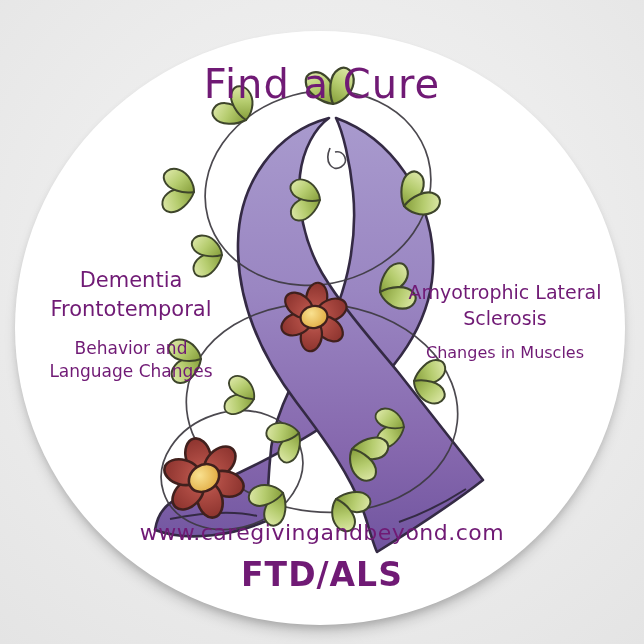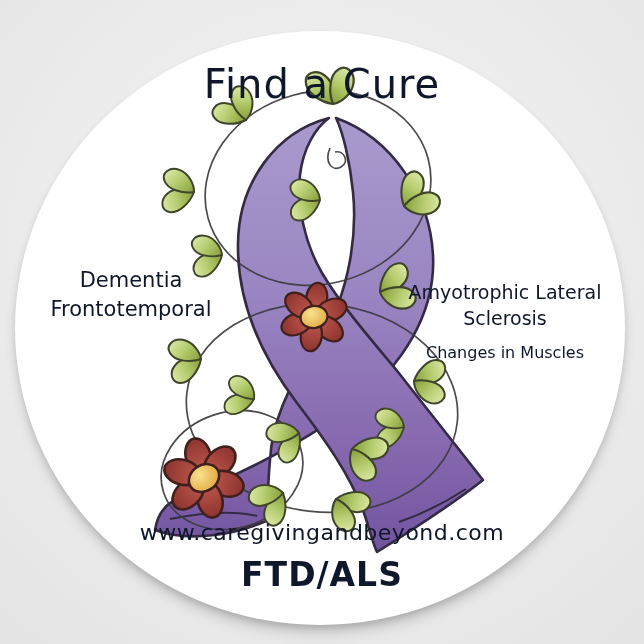--- a/index.html
+++ b/index.html
@@ -8,21 +8,21 @@
     font-family:"DejaVu Sans","Liberation Sans",sans-serif;
     background:radial-gradient(circle at 50% 42%, #f3f3f3 0%, #ececec 55%, #e4e4e4 100%);
   }
   .stage{position:absolute;inset:0;}
   .sticker-circle{
     position:absolute;left:15px;top:31px;width:610px;height:594px;
     background:#ffffff;border-radius:50%;
     box-shadow:0 10px 16px -6px rgba(0,0,0,0.28), 0 3px 6px rgba(0,0,0,0.08);
   }
   .art{position:absolute;inset:0;width:644px;height:644px;}
-  .txt{position:absolute;color:#0f172a;text-align:center;}
+  .txt{position:absolute;color:#701a75;text-align:center;}
   .title{left:0;right:0;top:60px;font-size:40px;line-height:48px;letter-spacing:1px;}
   .left-block{left:14px;top:266px;width:234px;}
   .left-block .head{font-size:21px;line-height:29px;}
   .left-block .sub{margin-top:13px;font-size:17px;line-height:23px;}
   .right-block{left:389px;top:279px;width:232px;}
   .right-block .head{font-size:19px;line-height:26px;}
   .right-block .sub{margin-top:11px;font-size:16px;line-height:22px;}
   .website{left:0;right:0;top:520px;font-size:22px;line-height:26px;letter-spacing:0.5px;}
   .abbrev{left:0;right:0;top:552px;font-size:33px;line-height:46px;font-weight:bold;letter-spacing:1px;}
 </style>
@@ -171,20 +171,24 @@
     </g>
   </svg>
 
   <div class="txt title">Find a Cure</div>
 
   <div class="txt left-block">
     <div class="head">
       <div>Dementia</div>
       <div>Frontotemporal</div>
     </div>
+    <div class="sub">
+      <div>Behavior and</div>
+      <div>Language Changes</div>
+    </div>
   </div>
 
   <div class="txt right-block">
     <div class="head">
       <div>Amyotrophic Lateral</div>
       <div>Sclerosis</div>
     </div>
     <div class="sub">
       <div>Changes in Muscles</div>
     </div>

